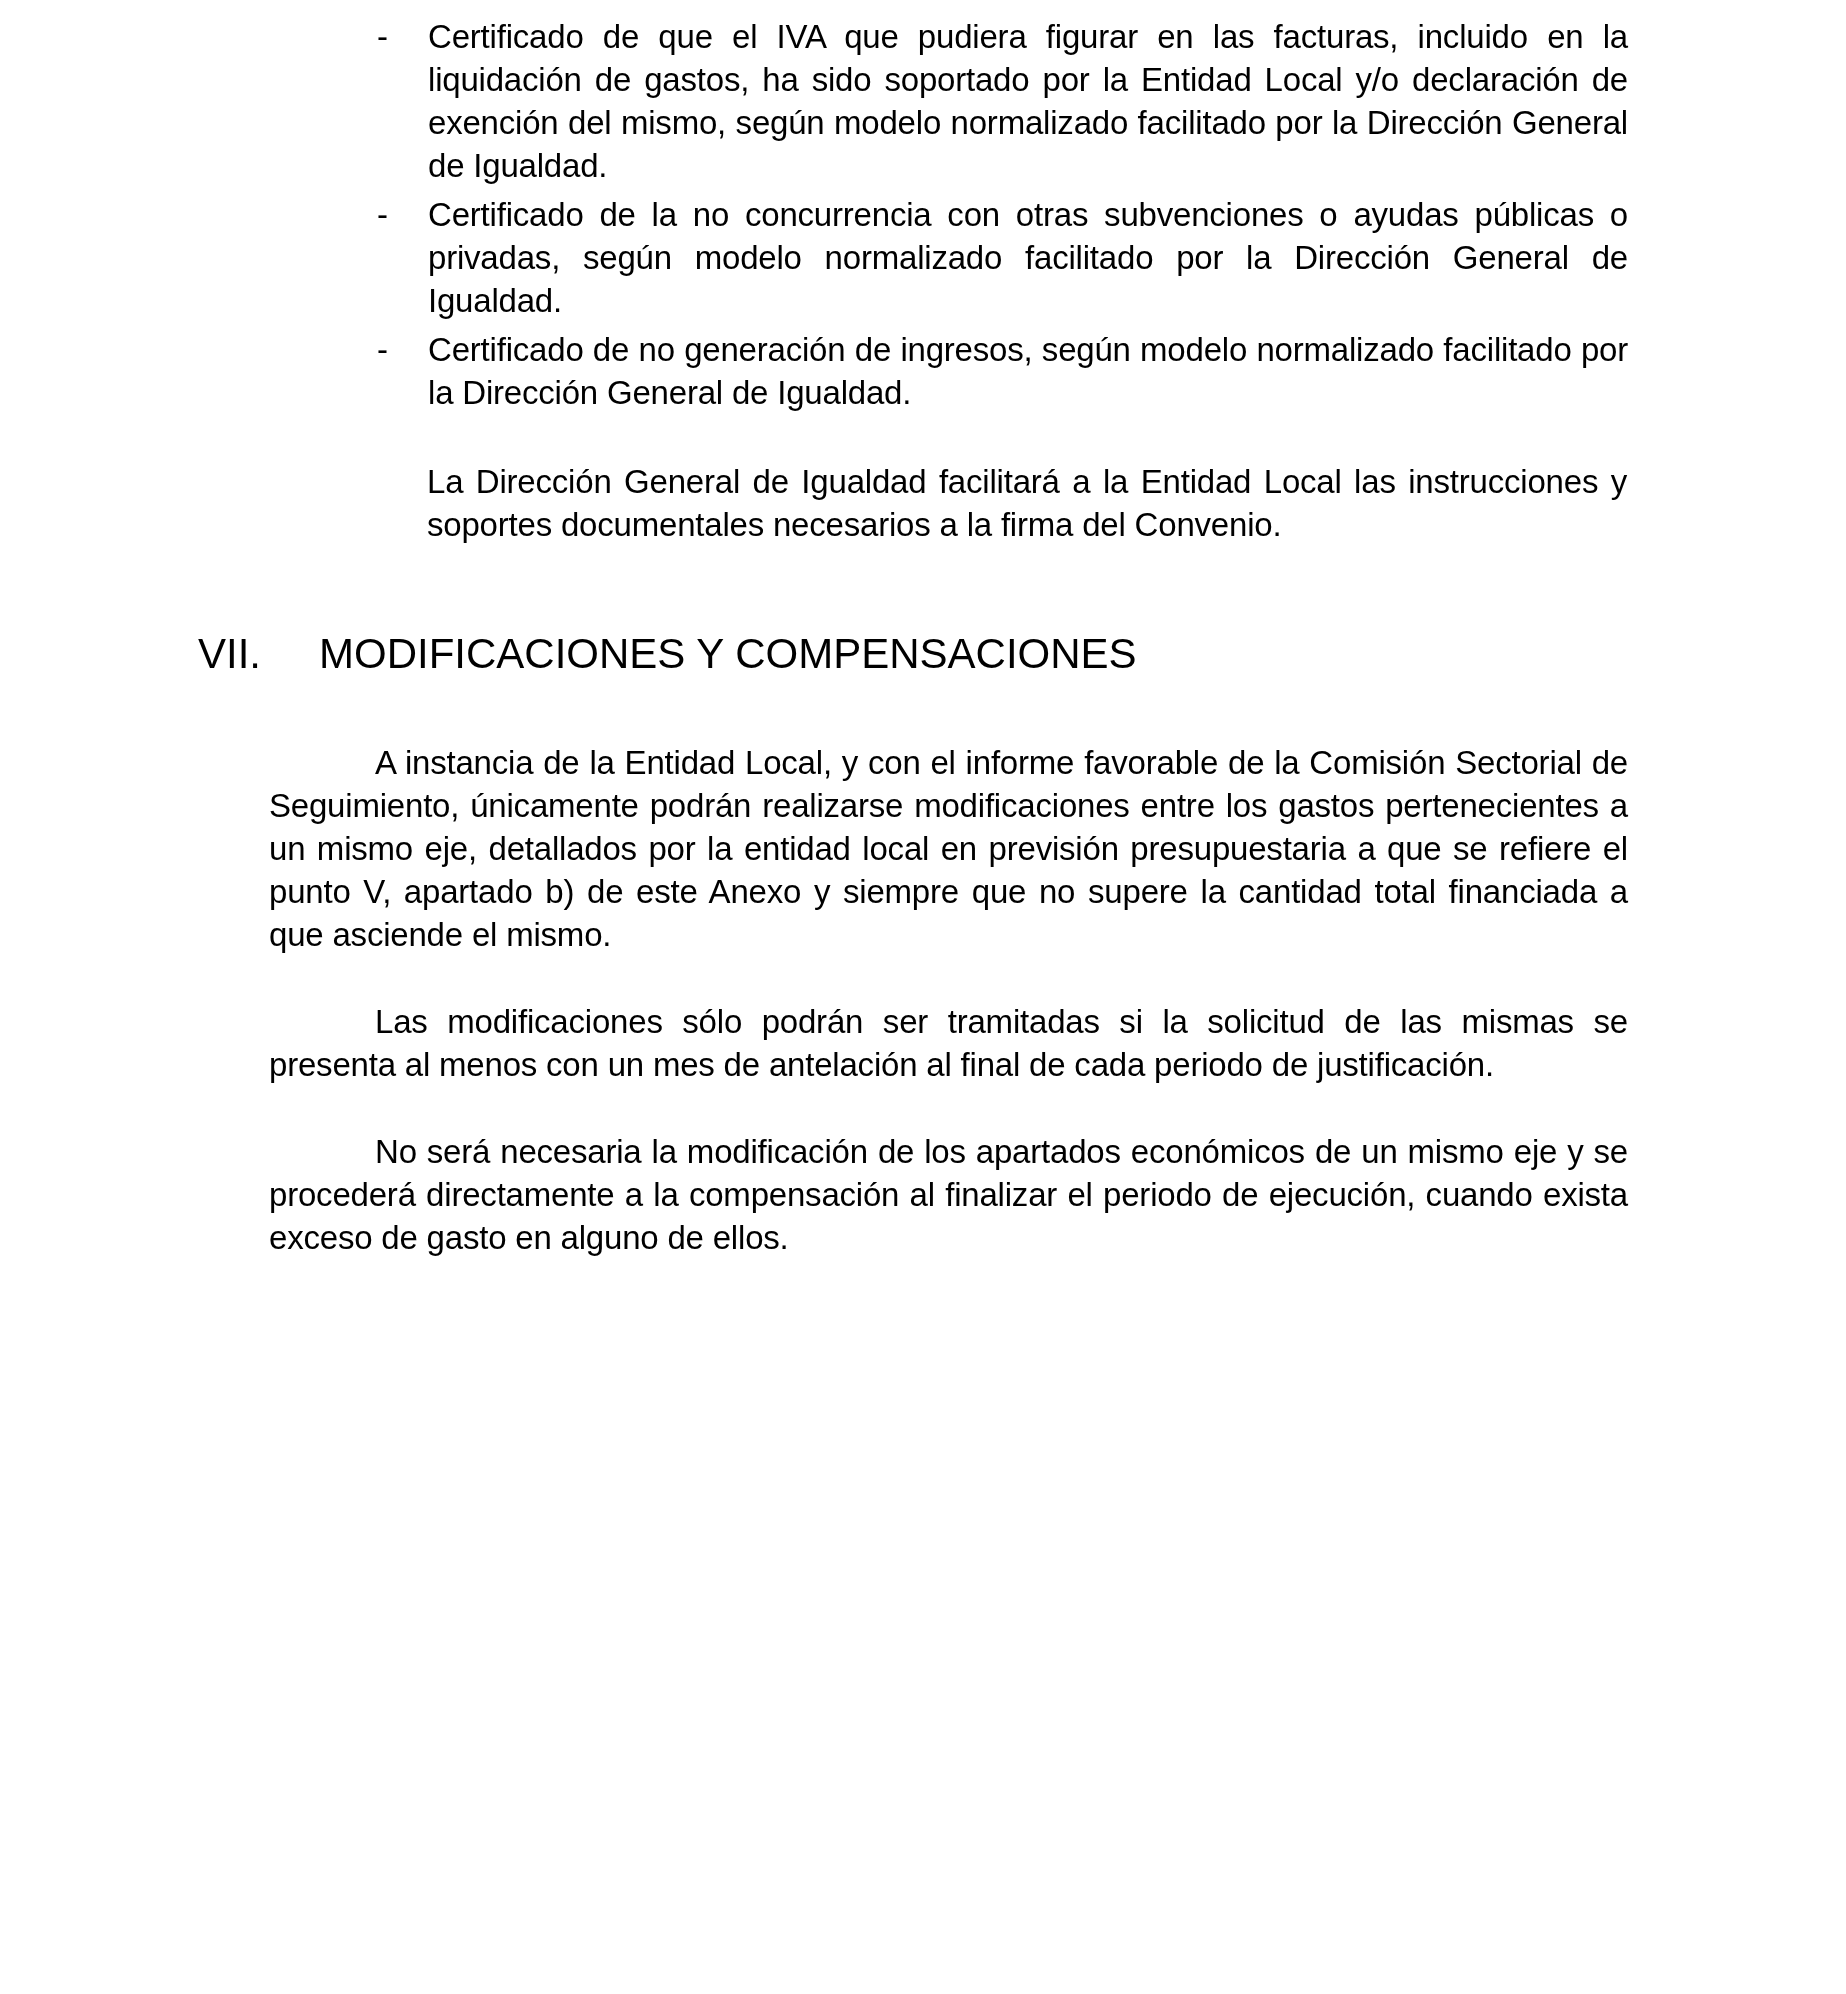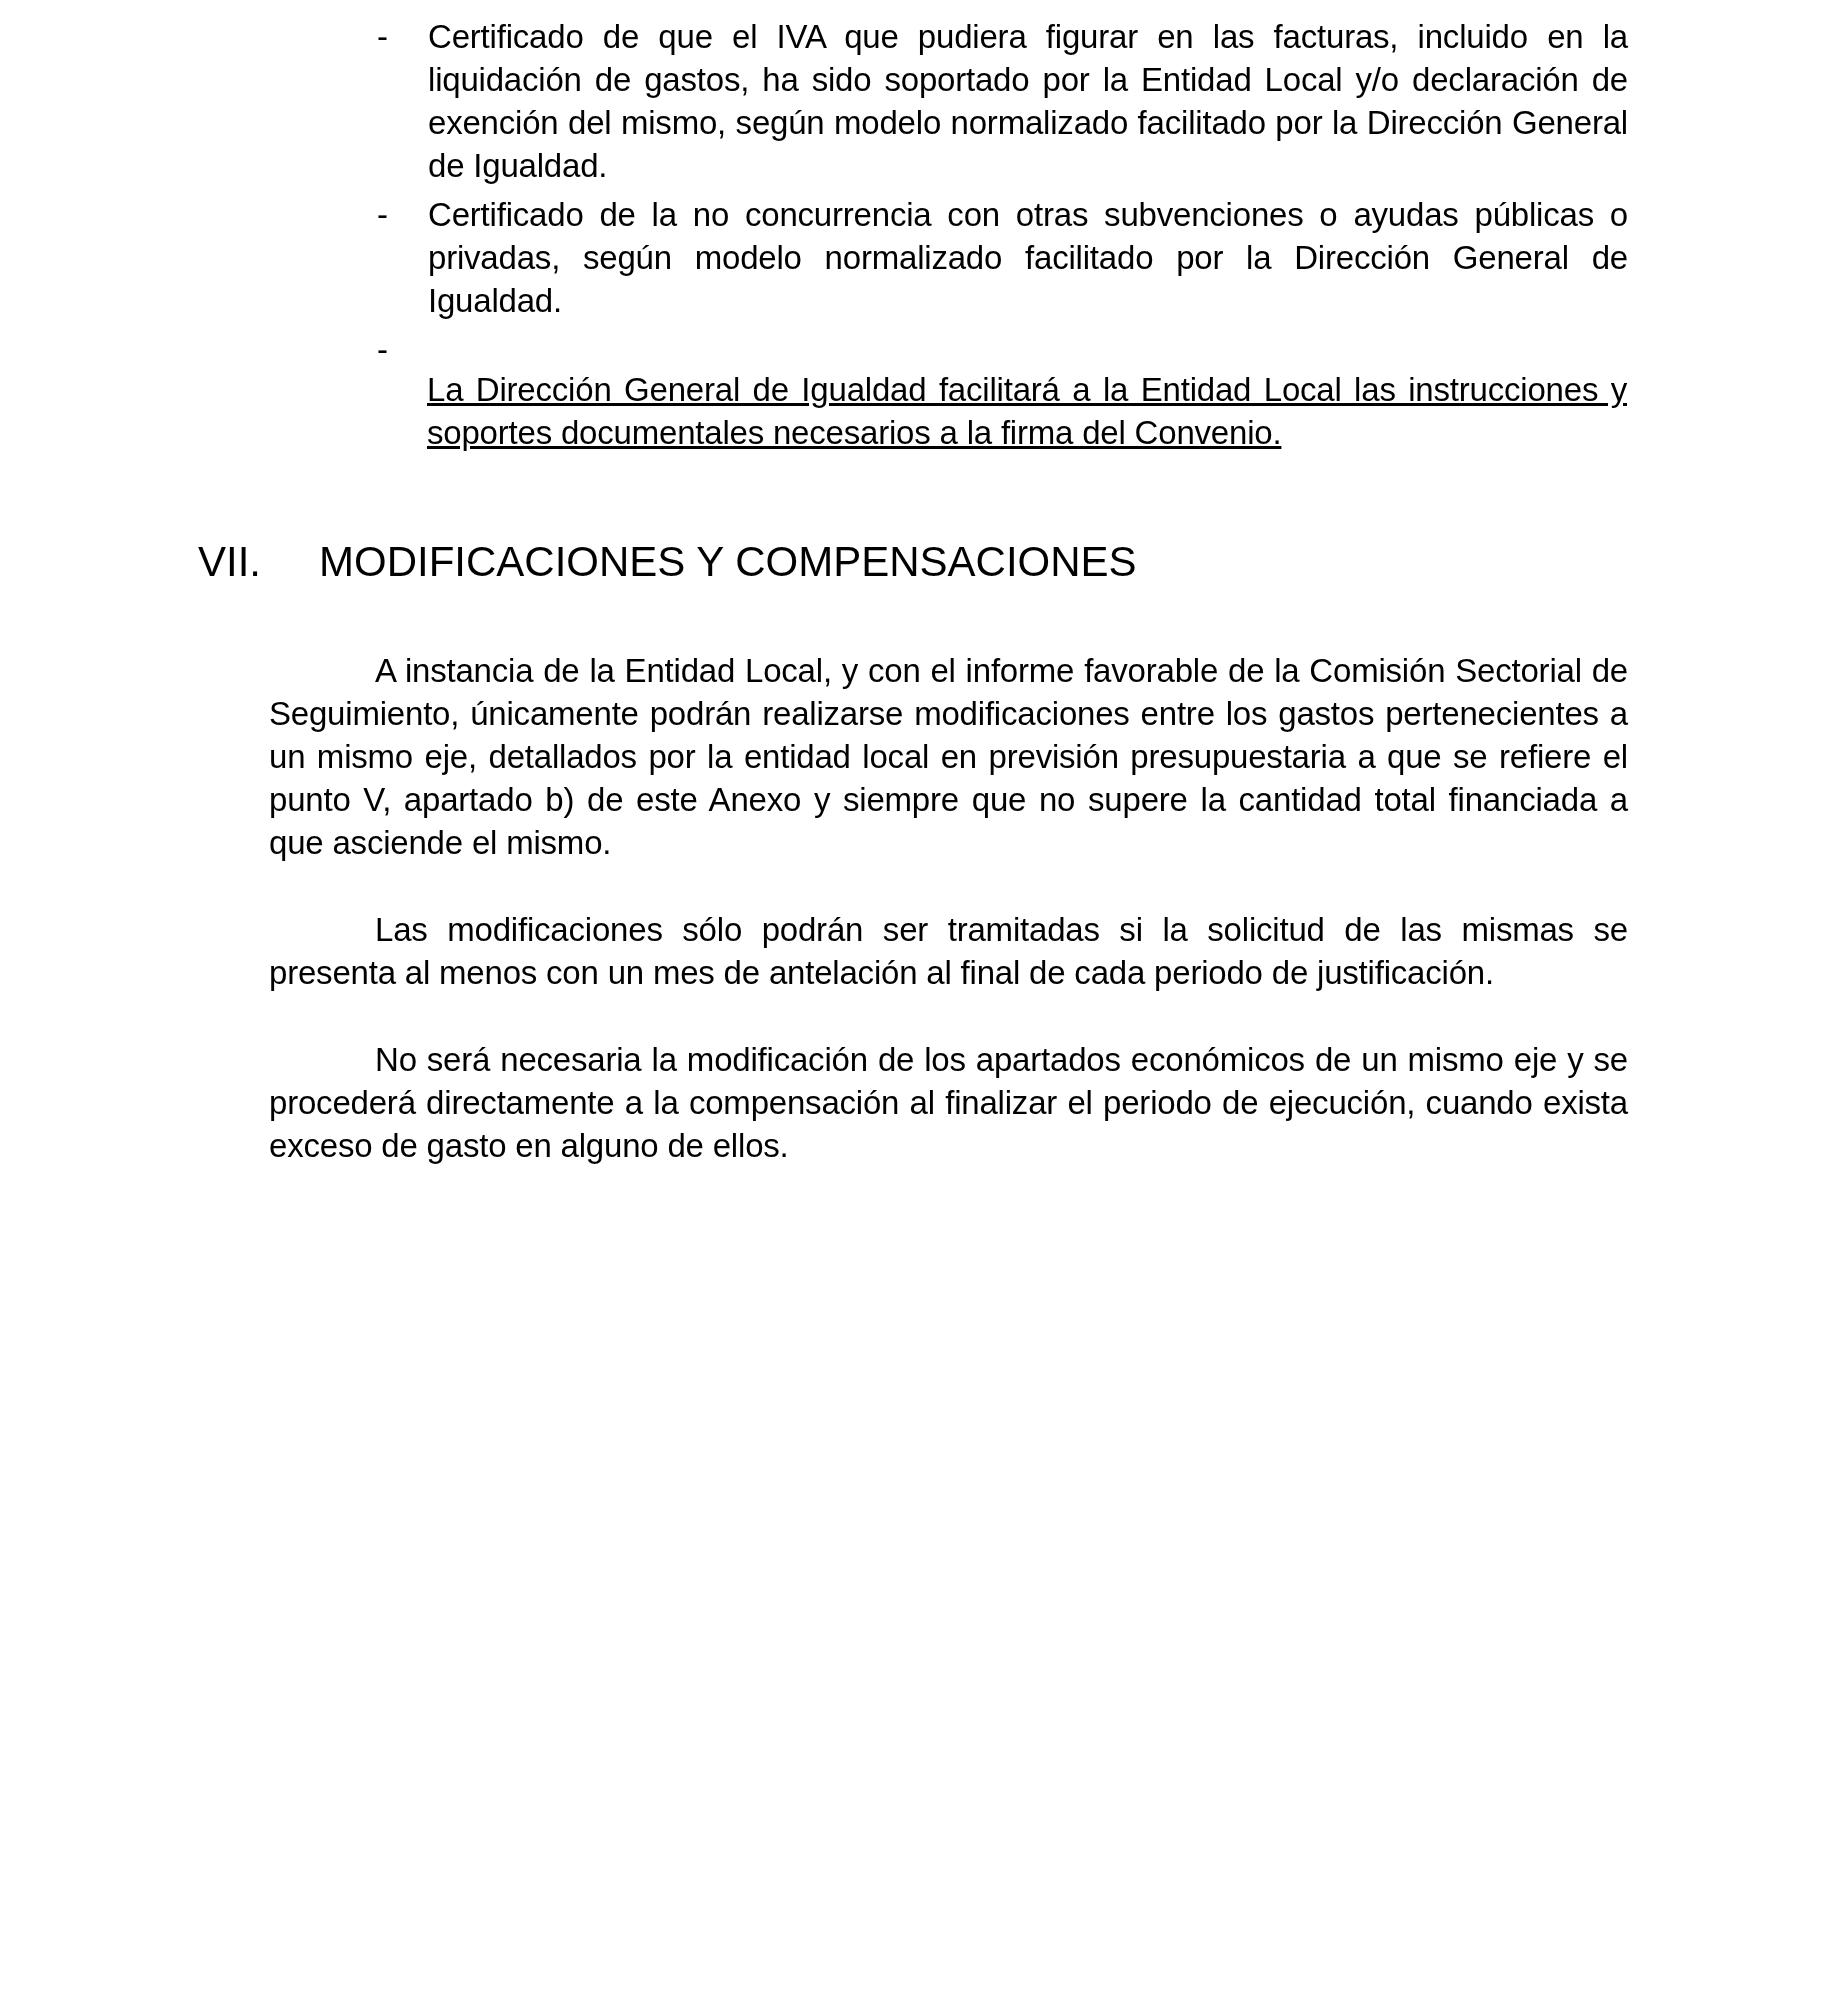--- a/index.html
+++ b/index.html
@@ -36,21 +36,20 @@
   .bullet-marker {
     position: absolute;
     left: 0;
     top: 0;
   }
   .closing {
     margin-left: 427px;
     width: 1200px;
     margin-top: 46px;
     text-align: justify;
-    text-decoration: underline;
   }
   .section-heading {
     margin-top: 83px;
     margin-left: 198px;
     font-weight: normal;
     font-size: 42px;
     line-height: 49px;
     letter-spacing: 0;
     white-space: nowrap;
   }
@@ -77,20 +76,21 @@
       <li class="bullet-item">
         <span class="bullet-marker">-</span>
         <span>Certificado de que el IVA que pudiera figurar en las facturas, incluido en la liquidación de gastos, ha sido soportado por la Entidad Local y/o declaración de exención del mismo, según modelo normalizado facilitado por la Dirección General de Igualdad.</span>
       </li>
       <li class="bullet-item">
         <span class="bullet-marker">-</span>
         <span>Certificado de la no concurrencia con otras subvenciones o ayudas públicas o privadas, según modelo normalizado facilitado por la Dirección General de Igualdad.</span>
       </li>
       <li class="bullet-item">
         <span class="bullet-marker">-</span>
+        <span>Certificado de no generación de ingresos, según modelo normalizado facilitado por la Dirección General de Igualdad.</span>
       </li>
     </ul>
 
     <p class="closing">La Dirección General de Igualdad facilitará a la Entidad Local las instrucciones y soportes documentales necesarios a la firma del Convenio.</p>
 
     <h2 class="section-heading">
       <span class="section-number">VII.</span><span class="section-title">MODIFICACIONES Y COMPENSACIONES</span>
     </h2>
 
     <p class="body-para first">A instancia de la Entidad Local, y con el informe favorable de la Comisión Sectorial de Seguimiento, únicamente podrán realizarse modificaciones entre los gastos pertenecientes a un mismo eje, detallados por la entidad local en previsión presupuestaria a que se refiere el punto V, apartado b) de este Anexo y siempre que no supere la cantidad total financiada a que asciende el mismo.</p>

